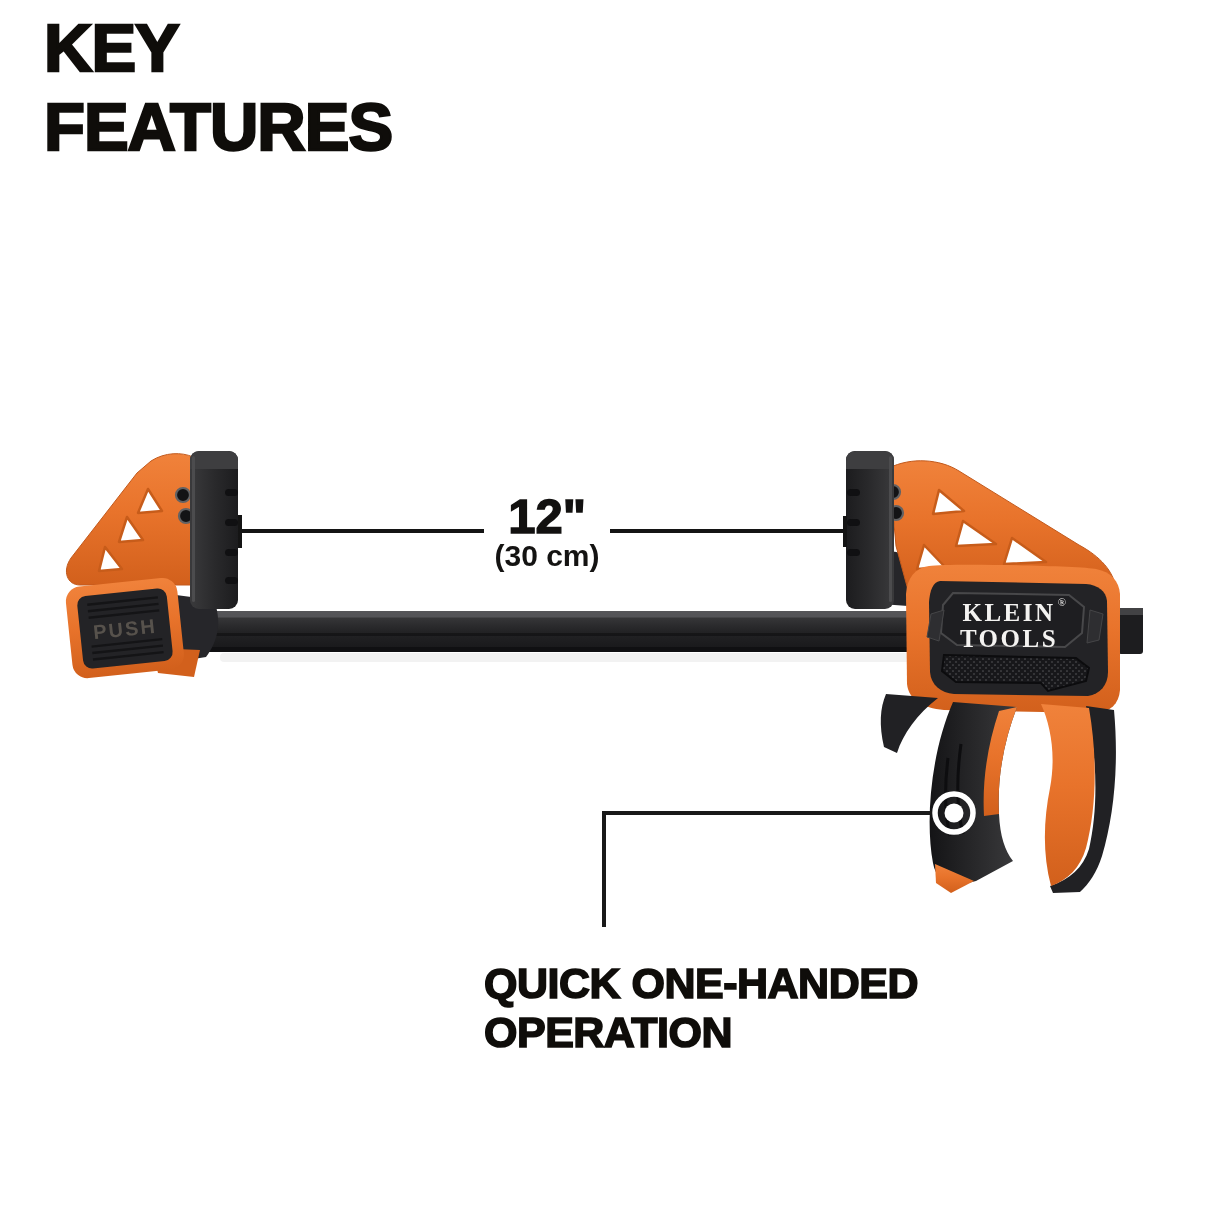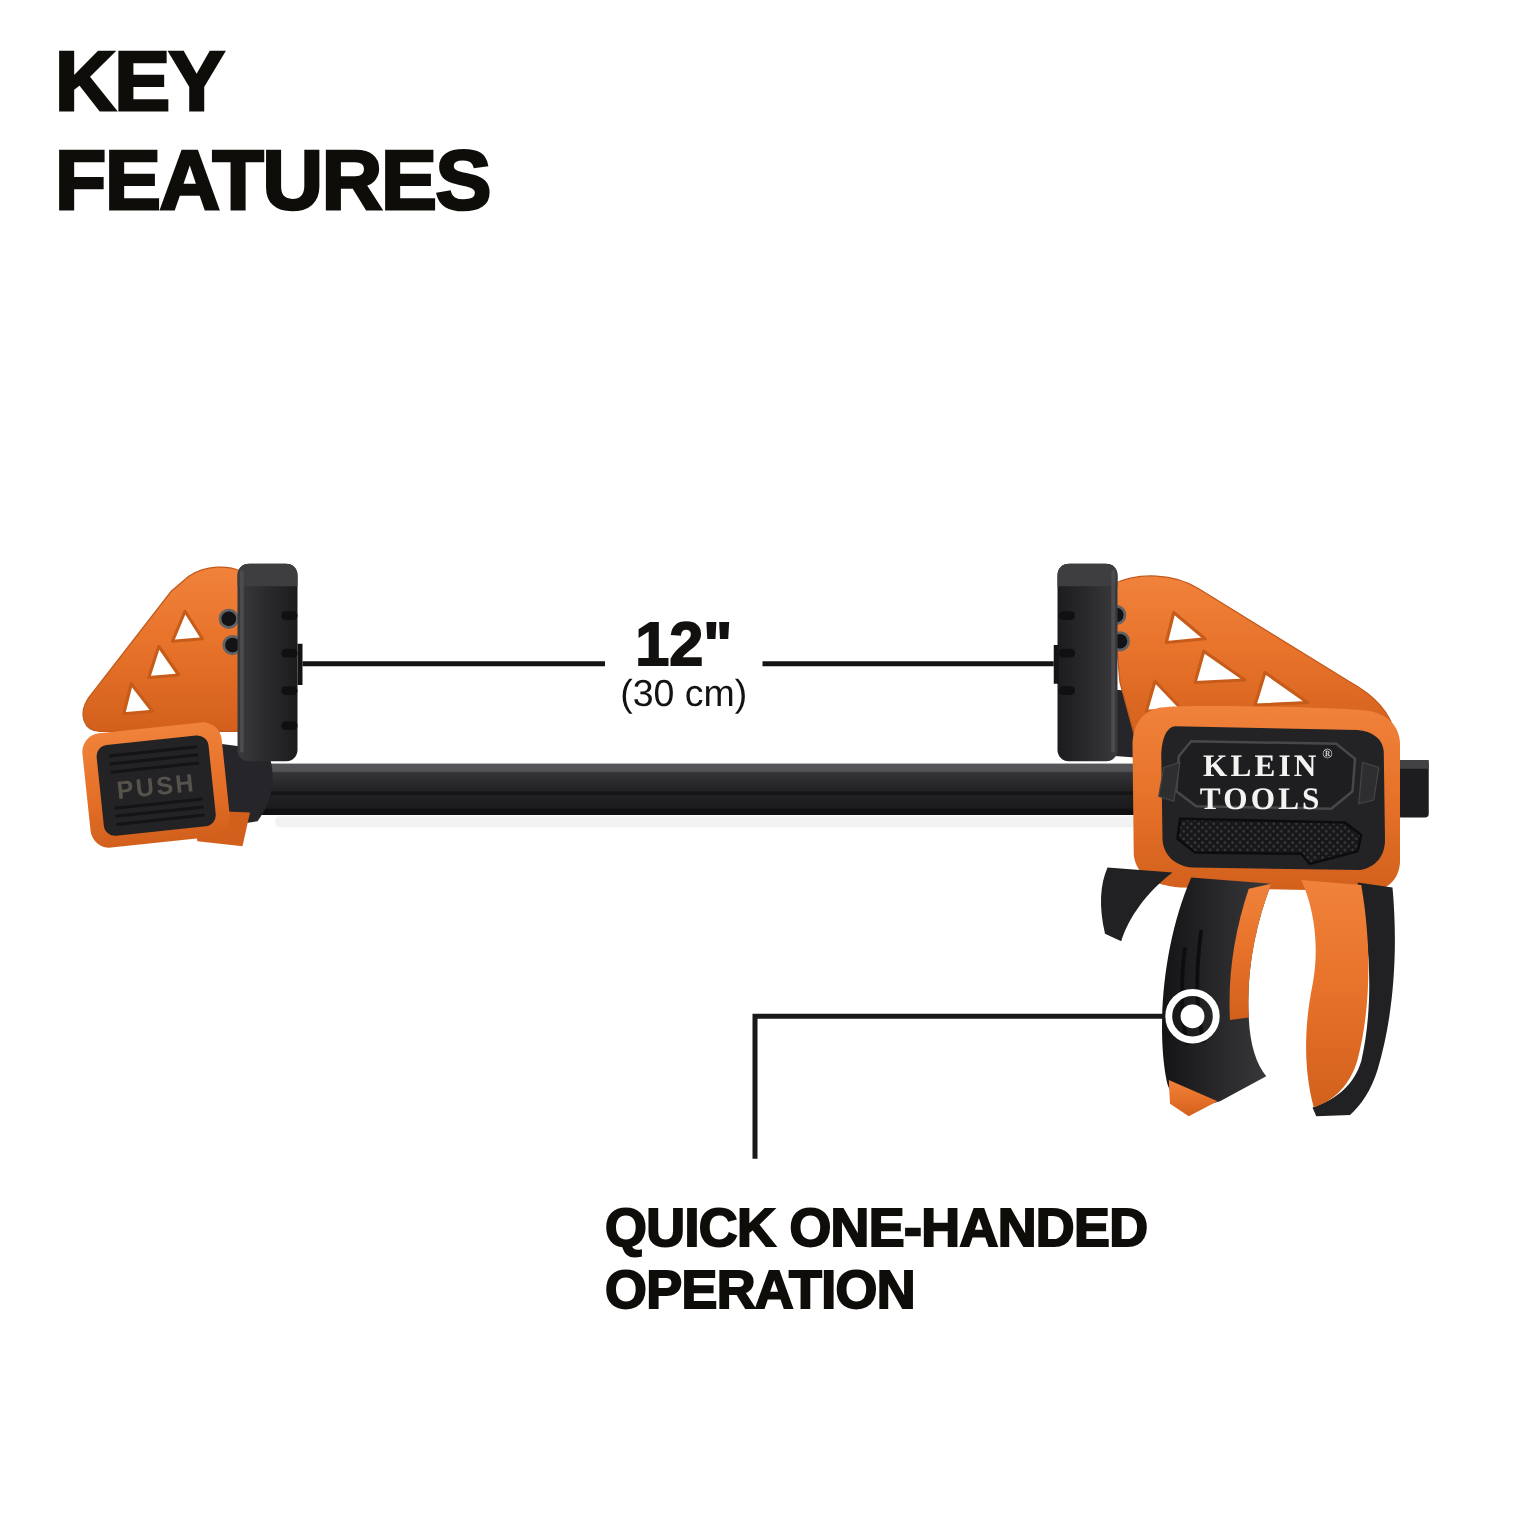--- a/index.html
+++ b/index.html
@@ -3,34 +3,34 @@
 <meta charset="utf-8">
 <style>
   html,body{margin:0;padding:0;}
   body{
     width:1214px;height:1214px;position:relative;overflow:hidden;
     background:#ffffff;
     font-family:"Liberation Sans", sans-serif;
   }
   .stage{position:absolute;inset:0;}
   .headline{
-    position:absolute;left:44px;top:26px;
+    position:absolute;left:44px;top:8px;
     font-size:67px;line-height:79px;font-weight:bold;
     letter-spacing:-1px;color:#0f0d0a;
     -webkit-text-stroke:2.4px #0f0d0a;
     white-space:pre-line;
   }
   .dim-value{
     position:absolute;left:547px;top:492px;transform:translateX(-50%);
     font-size:49px;font-weight:bold;color:#121110;
     -webkit-text-stroke:1.4px #121110;line-height:49px;white-space:nowrap;
   }
   .dim-metric{
     position:absolute;left:547px;top:539px;transform:translateX(-50%);
-    font-size:30px;font-weight:normal;color:#141312;line-height:34px;white-space:nowrap;
+    font-size:30px;font-weight:bold;color:#141312;line-height:34px;white-space:nowrap;
   }
   .feature-label{
     position:absolute;left:484px;top:934px;
     font-size:43px;line-height:49px;font-weight:bold;
     letter-spacing:-0.5px;color:#0f0d0a;
     -webkit-text-stroke:1.6px #0f0d0a;
     white-space:pre-line;
     margin-top:25px;
   }
   svg{position:absolute;left:0;top:0;}

